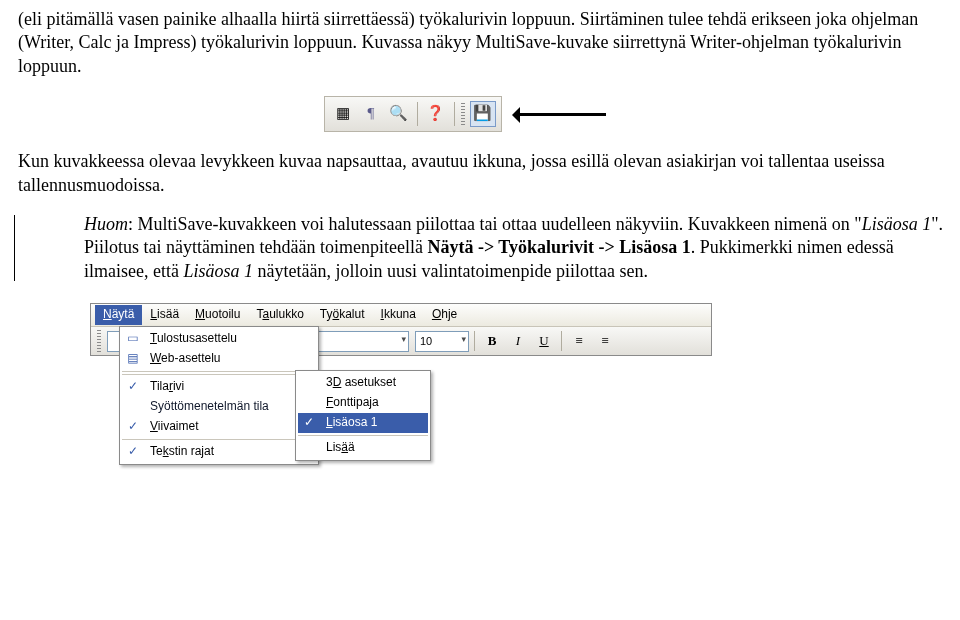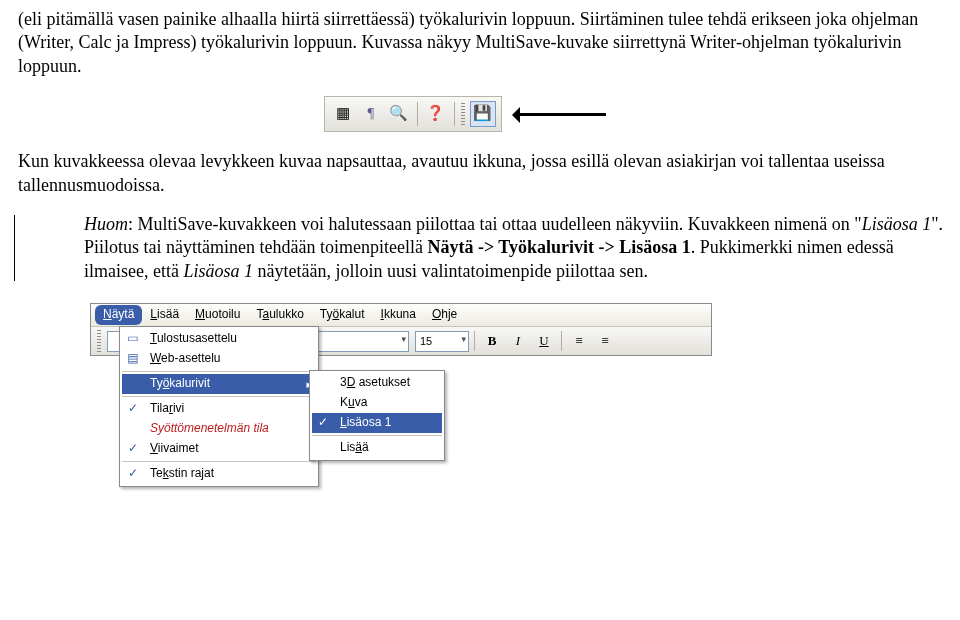--- a/index.html
+++ b/index.html
@@ -91,21 +91,20 @@
     align-items: center;
     height: 22px;
     background: linear-gradient(#fdfdfc, #eceae0);
     border-bottom: 1px solid #c8c4b8;
     padding-left: 4px;
   }
   .menubar .mitem {
     padding: 2px 8px;
     color: #000;
     cursor: default;
-    border-radius: 6px;
   }
   .menubar .mitem .ul { text-decoration: underline; }
   .menubar .mitem.open {
     background: #3a5daa;
     color: #fff;
   }
   .fmt-toolbar {
     display: flex;
     align-items: center;
     height: 28px;
@@ -156,26 +155,26 @@
     color:#3a5daa;
   }
   .menu .row.hilite {
     background:#3a5daa; color:#fff;
   }
   .menu .row.hilite .iconcell { color:#fff; }
   .menu .row .arrow-r::after {
     content:"▸";
     position:absolute; right:4px; top:3px; font-size:11px;
   }
-  .menu .row.disabled { color:#b91c1c;font-style:italic; }
+  .menu .row.disabled { color:#0f172a; }
   .menu hr {
     border:none;border-top:1px solid #cac6bb;margin:2px 0;
   }
   .menu1 { left: 28px; top: 22px; width: 194px; }
-  .menu2 { left: 218px; top: 66px; width: 130px; }
+  .menu2 { left: 204px; top: 66px; width: 130px; }
 </style>
 </head>
 <body>
 
 <p>(eli pitämällä vasen painike alhaalla hiirtä siirrettäessä) työkalurivin loppuun. Siirtäminen tulee tehdä erikseen joka ohjelman (Writer, Calc ja Impress) työkalurivin loppuun. Kuvassa näkyy MultiSave-kuvake siirrettynä Writer-ohjelman työkalurivin loppuun.</p>
 
 <div class="toolbar-img">
   <div class="toolbar">
     <div class="tbtn">▦</div>
     <div class="tbtn" style="color:#5a5a8a">¶</div>
@@ -206,21 +205,21 @@
       <div class="mitem"><span class="ul">M</span>uotoilu</div>
       <div class="mitem">T<span class="ul">a</span>ulukko</div>
       <div class="mitem">Ty<span class="ul">ö</span>kalut</div>
       <div class="mitem"><span class="ul">I</span>kkuna</div>
       <div class="mitem"><span class="ul">O</span>hje</div>
     </div>
   <div class="fmt-toolbar">
     <div class="grip"></div>
     <div class="sel" style="width:118px"></div>
     <div class="sel" style="width:138px;margin-left:4px"></div>
-    <div class="sel" style="width:34px;margin-left:4px">15</div>
+    <div class="sel" style="width:34px;margin-left:4px">10</div>
     <div class="vline"></div>
     <div class="fbtn">
         <b>B</b>
       </div>
     <div class="fbtn">
         <i>I</i>
       </div>
     <div class="fbtn">
         <u>U</u>
       </div>
@@ -231,25 +230,20 @@
   <div class="menu menu1" id="menu1">
       <div class="row">
         <div class="iconcell">▭</div>
         <span><span style="text-decoration:underline">T</span>ulostusasettelu</span>
       </div>
       <div class="row">
         <div class="iconcell">▤</div>
         <span><span style="text-decoration:underline">W</span>eb-asettelu</span>
       </div>
       <hr>
-      <div class="row hilite">
-        <div class="iconcell"></div>
-        <span>Ty<span style="text-decoration:underline">ö</span>kalurivit</span>
-        <span class="arrow-r"></span>
-      </div>
       <hr>
       <div class="row">
         <div class="iconcell">✓</div>
         <span>Tila<span style="text-decoration:underline">r</span>ivi</span>
       </div>
       <div class="row disabled">
         <div class="iconcell"></div>
         <span>Syöttömenetelmän tila</span>
       </div>
       <div class="row">
@@ -262,21 +256,21 @@
         <span>Te<span style="text-decoration:underline">k</span>stin rajat</span>
       </div>
     </div>
   <div class="menu menu2" id="menu2">
       <div class="row">
         <div class="iconcell"></div>
         <span>3<span style="text-decoration:underline">D</span> asetukset</span>
       </div>
       <div class="row">
         <div class="iconcell"></div>
-        <span>K<span style="text-decoration:underline">u</span>va</span>
+        <span><span style="text-decoration:underline">F</span>onttipaja</span>
       </div>
       <div class="row hilite">
         <div class="iconcell">✓</div>
         <span><span style="text-decoration:underline">L</span>isäosa 1</span>
       </div>
       <hr>
       <div class="row">
         <div class="iconcell"></div>
         <span>Lis<span style="text-decoration:underline">ä</span>ä</span>
       </div>

